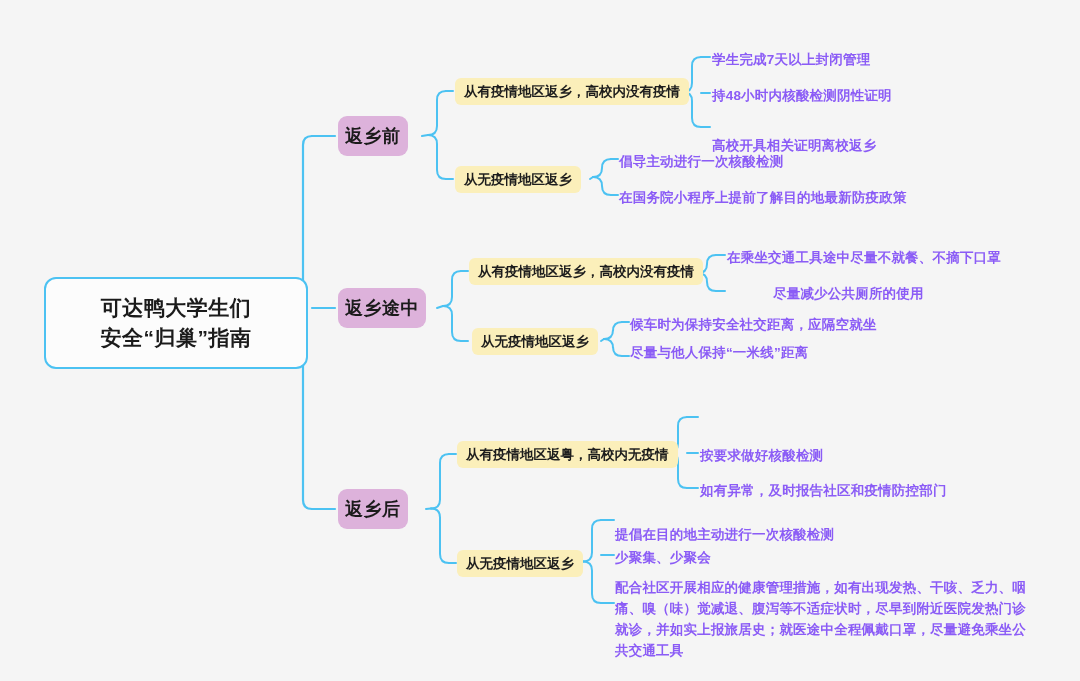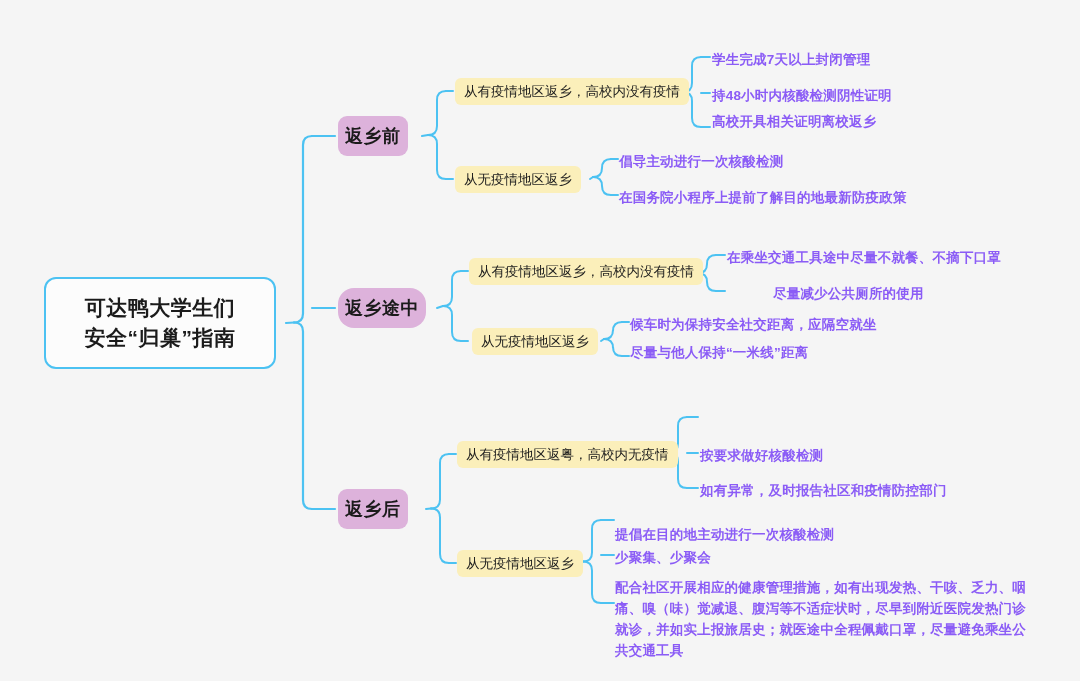--- a/index.html
+++ b/index.html
@@ -33,21 +33,21 @@
     align-items: center;
     justify-content: center;
   }
   
   .root-node {
     border: 2px solid #4cc2f2;
     background: #fcfcfc;
     border-radius: 12px;
     left: 44px;
     top: 277px;
-    width: 232px;
+    width: 264px;
     height: 92px;
     font-size: 21px;
     font-weight: bold;
     color: #1b1b1b;
     line-height: 1.45;
     letter-spacing: 0.5px;
     text-align: center;
     white-space: pre-line;
     padding: 0 10px;
   }
@@ -63,21 +63,21 @@
     letter-spacing: 0.5px;
     white-space: nowrap;
   }
   
   .sub-node {
     background: #fbefba;
     border-radius: 6px;
     height: 27px;
     padding: 0 9px;
     font-size: 13.5px;
-    font-weight: normal;
+    font-weight: bold;
     color: #1d1d1d;
     white-space: nowrap;
   }
   
   .leaf {
     position: absolute;
     font-size: 13.5px;
     font-weight: bold;
     color: #8b5cf6;
     line-height: 1.55;
@@ -156,29 +156,29 @@
 
   <div class="node branch-node" style="left:338px; top:116px;">
     <span>返乡前</span>
   </div>
 
   <div class="node sub-node" style="left:455px; top:78px;">
     <span>从有疫情地区返乡，高校内没有疫情</span>
   </div>
   <div class="leaf" style="left:712px; top:50px;">学生完成7天以上封闭管理</div>
   <div class="leaf" style="left:712px; top:86px;">持48小时内核酸检测阴性证明</div>
-  <div class="leaf" style="left:712px; top:112px;">高校开具相关证明离校返乡</div>
+  <div class="leaf" style="left:712px; top:136px;">高校开具相关证明离校返乡</div>
 
   <div class="node sub-node" style="left:455px; top:166px;">
     <span>从无疫情地区返乡</span>
   </div>
   <div class="leaf" style="left:619px; top:152px;">倡导主动进行一次核酸检测</div>
   <div class="leaf" style="left:619px; top:188px;">在国务院小程序上提前了解目的地最新防疫政策</div>
 
-  <div class="node branch-node" style="left:338px; top:288px;border-radius:16px;">
+  <div class="node branch-node" style="left:338px; top:288px;">
     <span>返乡途中</span>
   </div>
 
   <div class="node sub-node" style="left:469px; top:258px;">
     <span>从有疫情地区返乡，高校内没有疫情</span>
   </div>
   <div class="leaf" style="left:727px; top:248px;">在乘坐交通工具途中尽量不就餐、不摘下口罩</div>
   <div class="leaf" style="left:727px; top:284px;margin-left:46px;">尽量减少公共厕所的使用</div>
 
   <div class="node sub-node" style="left:472px; top:328px;">

